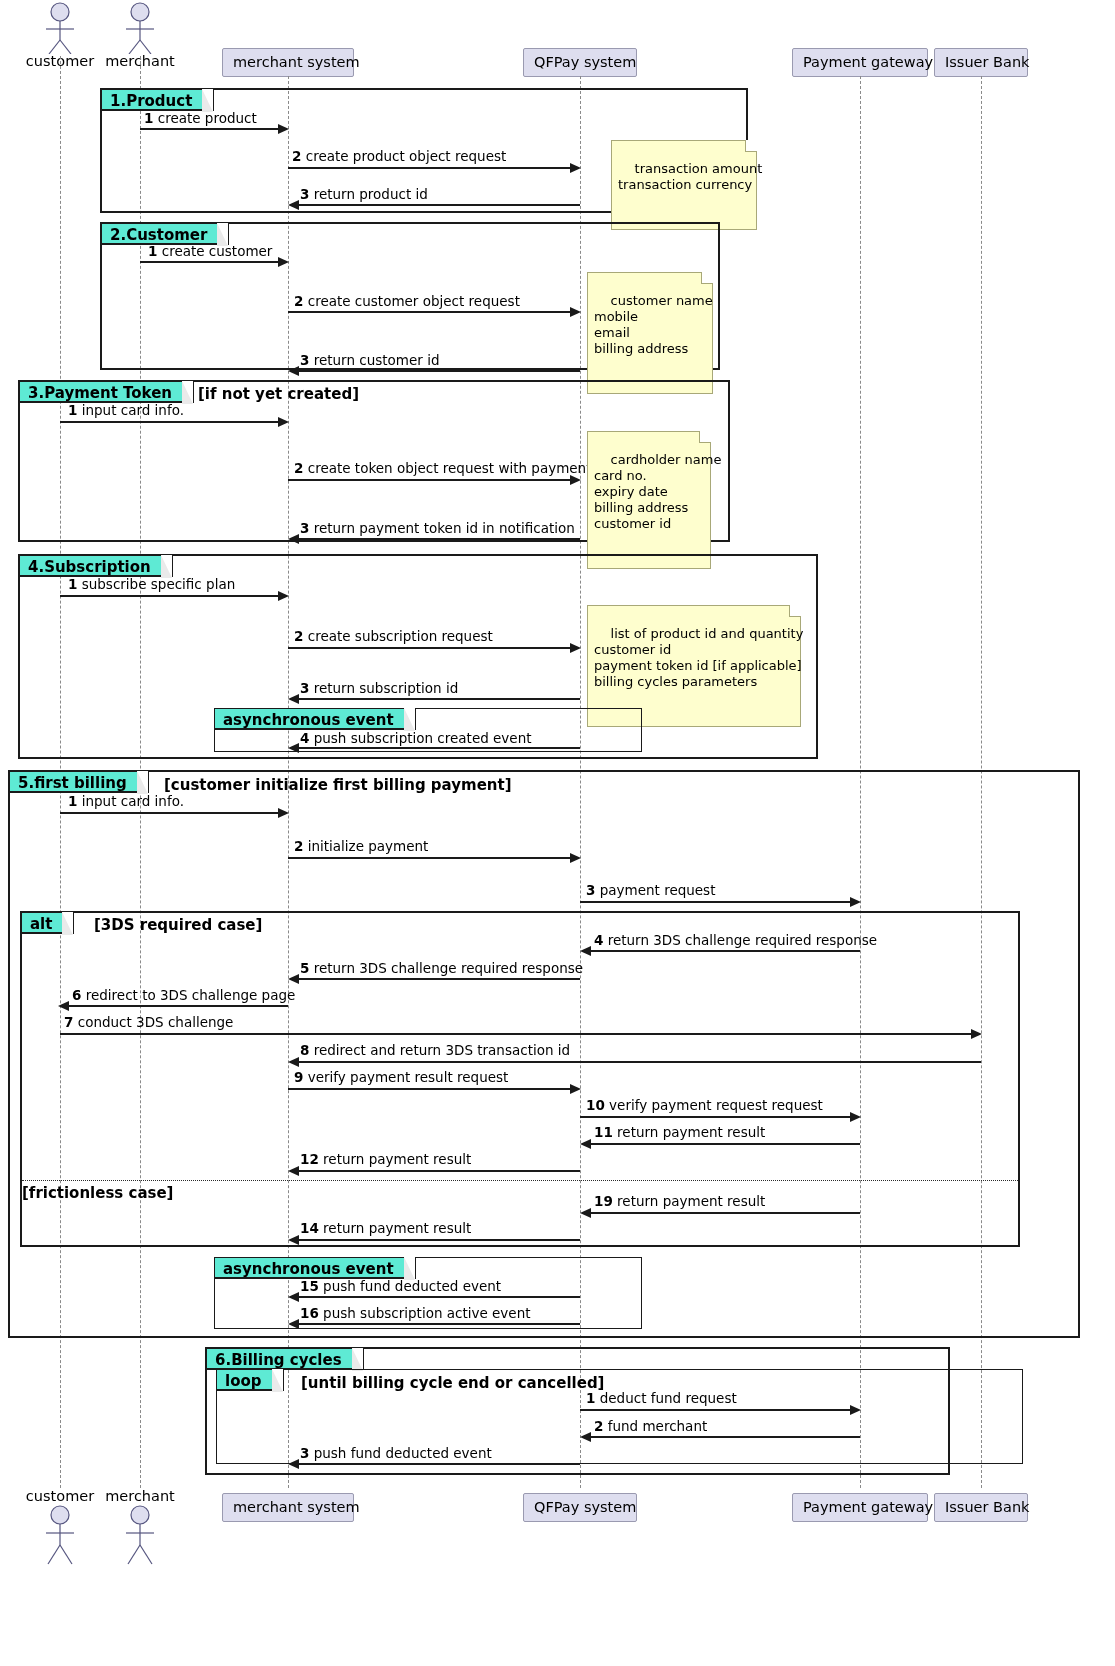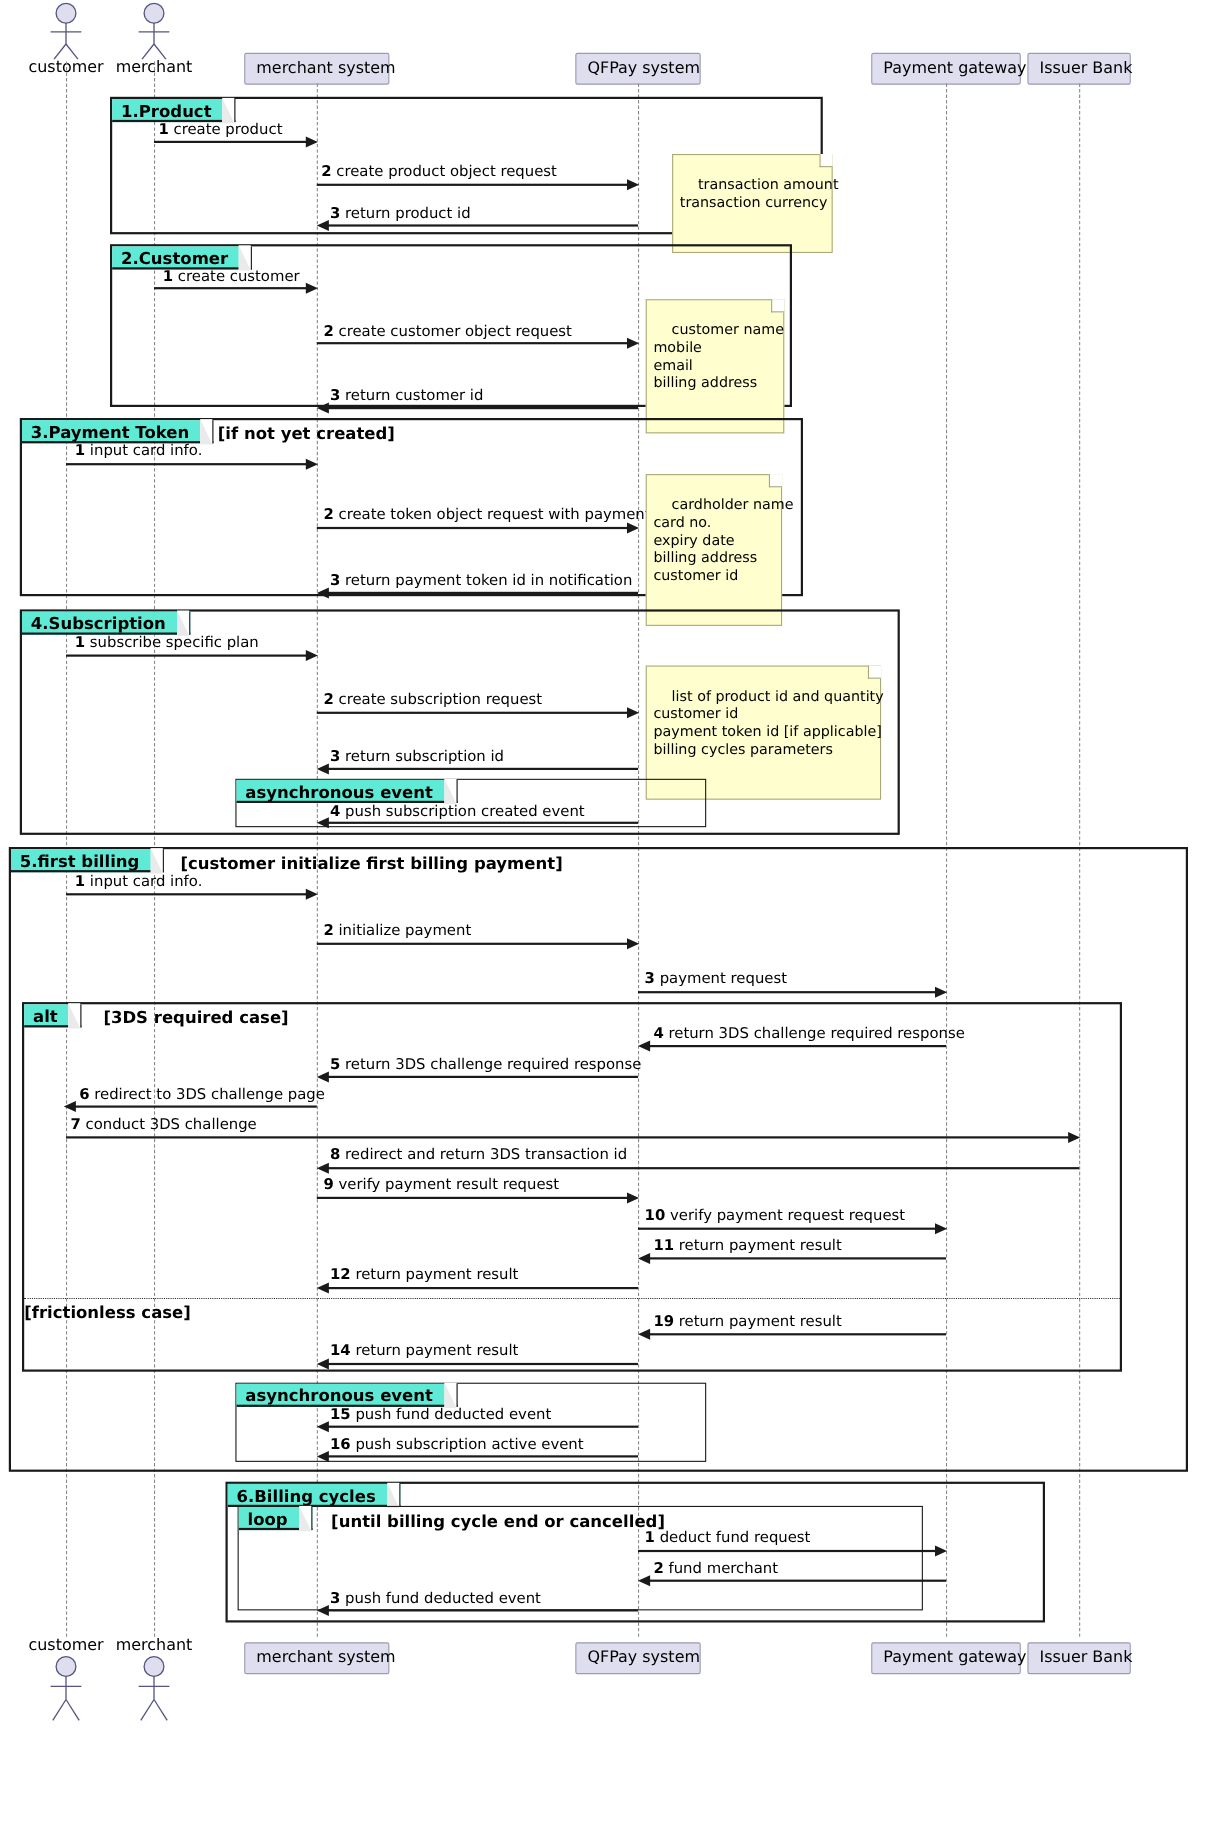--- a/index.html
+++ b/index.html
@@ -342,21 +342,21 @@
   </div>
   <div class="msg" style="left:296px;top:1323px;width:284px;"></div>
   <div class="ahead l" style="left:288px;top:1319px;"></div>
 
   <div class="frame" style="left:205px;top:1347px;width:745px;height:128px;padding-left:12px;">
     <div class="fhdr">
       <span>6.Billing cycles</span>
       <span class="cut"></span>
     </div>
   </div>
-  <div class="frame thin" style="left:216px;top:1369px;width:623px;height:95px;">
+  <div class="frame thin" style="left:216px;top:1369px;width:807px;height:95px;">
     <div class="fhdr">
       <span>loop</span>
       <span class="cut"></span>
     </div>
   </div>
   <div class="fcond" style="left:301px;top:1374px;">[until billing cycle end or cancelled]</div>
 
   <div class="mlabel" style="left:586px;top:1391px;">
     <b>1</b> <span>deduct fund request</span>
   </div>

